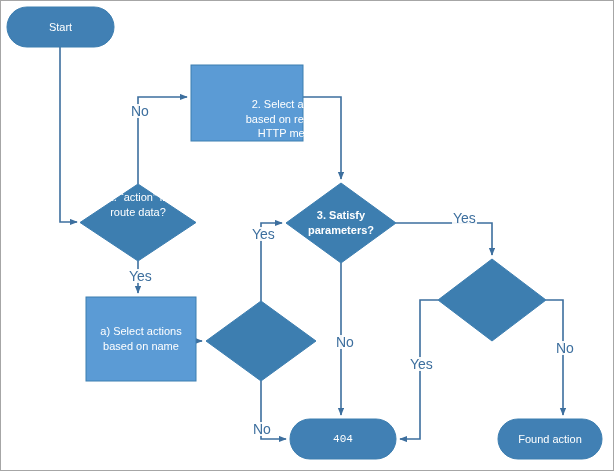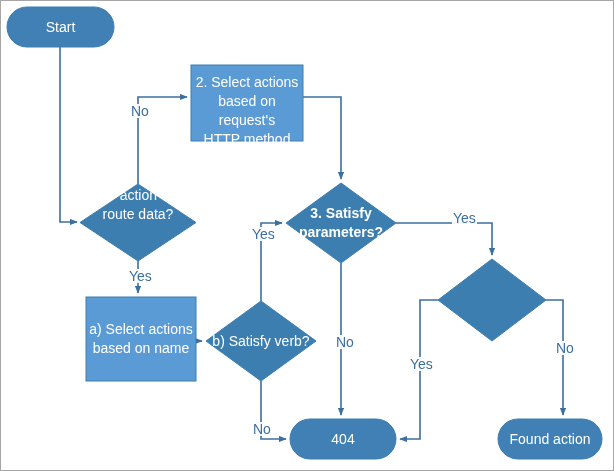--- a/index.html
+++ b/index.html
@@ -24,21 +24,21 @@
     width: 614px;
     height: 471px;
   }
   .node-label {
     position: absolute;
     display: flex;
     align-items: center;
     justify-content: center;
     text-align: center;
     color: #ffffff;
-    font-size: 14px;
+    font-size: 11px;
     line-height: 1.35;
     pointer-events: none;
     white-space: pre-line;
   }
   .edge-label {
     position: absolute;
     color: #3d6f9e;
     font-size: 14px;
     line-height: 1;
     background: rgba(255,255,255,0.92);
@@ -96,31 +96,30 @@
     <rect x="85" y="296" width="110" height="84" fill="#5B9BD5" stroke="#3D7EB0" stroke-width="1"></rect>
 
     <polygon points="260,300 315,340 260,380 205,340" fill="#3D7EB0" stroke="#3D7EB0" stroke-width="1"></polygon>
 
     <rect x="289" y="418" width="106" height="40" rx="20" ry="20" fill="#4180B4" stroke="#3D7EB0" stroke-width="1"></rect>
 
     <rect x="497" y="418" width="104" height="40" rx="20" ry="20" fill="#4180B4" stroke="#3D7EB0" stroke-width="1"></rect>
   </svg>
 
   <div class="node-label" style="left:6px;  top:6px;   width:107px; height:40px;">Start</div>
-  <div class="node-label" style="left:190px;top:64px;  width:112px; height:92px;">2. Select actions
+  <div class="node-label" style="left:190px;top:72px;  width:112px; height:92px;padding-left:45px;">2. Select actions
 based on request's
 HTTP method</div>
   <div class="node-label" style="left:79px; top:165px; width:116px; height:77px;">1. “action” in
 route data?</div>
   <div class="node-label" style="left:285px;top:182px; width:110px; height:80px;font-weight:bold;">3. Satisfy
 parameters?</div>
   <div class="node-label" style="left:85px; top:296px; width:110px; height:84px;">a) Select actions
 based on name</div>
-  <div class="node-label" style="left:203px;top:300px; width:114px; height:80px;">b) Satisfy verb?</div>
-  <div class="node-label" style="left:289px;top:418px; width:106px; height:40px;">404</div>
+  <div class="node-label" style="left:289px;top:418px; width:106px; height:40px;font-family:Liberation Mono, monospace;">404</div>
   <div class="node-label" style="left:497px;top:418px; width:104px; height:40px;">Found action</div>
 
   <div class="edge-label" style="left:129px; top:103px;">No</div>
   <div class="edge-label" style="left:127px; top:268px;">Yes</div>
   <div class="edge-label" style="left:250px; top:226px;">Yes</div>
   <div class="edge-label" style="left:251px; top:421px;">No</div>
   <div class="edge-label" style="left:334px; top:334px;">No</div>
   <div class="edge-label" style="left:451px; top:210px;">Yes</div>
   <div class="edge-label" style="left:408px; top:356px;">Yes</div>
   <div class="edge-label" style="left:554px; top:340px;">No</div>

